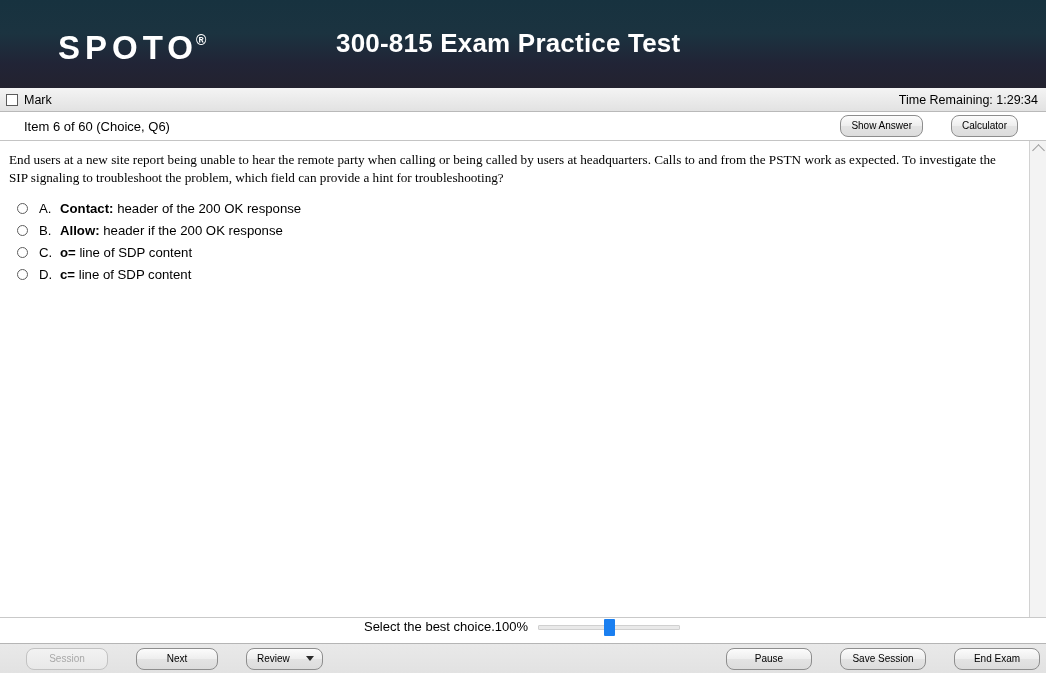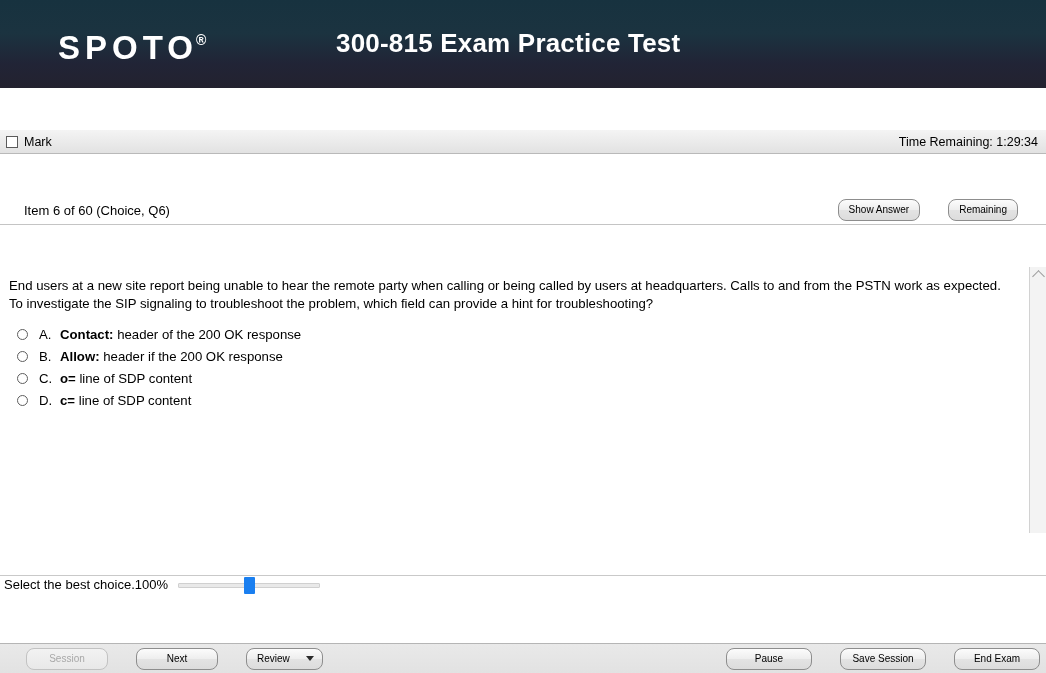--- a/index.html
+++ b/index.html
@@ -14,21 +14,20 @@
     font-family: "Liberation Sans", sans-serif;
     color: #000;
     -webkit-font-smoothing: antialiased;
   }
   #app {
     position: relative;
     width: 1046px;
     height: 673px;
     display: flex;
     flex-direction: column;
-    gap: 42px;
   }
 
   
   .brand-header {
     position: relative;
     height: 88px;
     flex: 0 0 88px;
     background: linear-gradient(180deg, #17323f 0%, #1b3340 38%, #212436 72%, #23222f 100%);
     display: flex;
     align-items: center;
@@ -171,20 +170,21 @@
     padding: 10px 10px 0 9px;
     box-sizing: border-box;
     overflow: hidden;
   }
   .question-stem {
     font-size: 13.2px;
     line-height: 17.5px;
     color: #000;
     margin: 0 0 14px 0;
     max-width: 1006px;
+    font-family: Liberation Serif, serif;
   }
   .options { margin: 0; padding: 0; list-style: none; }
   .option-row {
     display: flex;
     align-items: flex-start;
     gap: 0;
     margin-bottom: 5px;
     font-size: 13.2px;
     line-height: 17px;
   }
@@ -232,21 +232,21 @@
 
   
   .status-bar {
     position: relative;
     height: 26px;
     flex: 0 0 26px;
     border-top: 1px solid #c9c9c9;
     background: #ffffff;
     display: flex;
     align-items: center;
-    justify-content: flex-start;
+    justify-content: center;
     padding: 0 6px 8px 4px;
     box-sizing: border-box;
   }
   .status-text { font-size: 13px; color: #000; }
   .zoom-group {
     display: flex;
     align-items: center;
     gap: 10px;
   }
   .zoom-percent { font-size: 13px; color: #000; }
@@ -311,21 +311,21 @@
       <span class="mark-checkbox"></span>
       <span class="mark-label">Mark</span>
     </div>
     <div class="timer-text">Time Remaining: 1:29:34</div>
   </div>
 
   <div class="item-bar">
     <div class="item-label">Item 6 of 60  (Choice, Q6)</div>
     <div class="item-actions">
       <button class="btn">Show Answer</button>
-      <button class="btn">Remaining</button>
+      <button class="btn">Calculator</button>
       <span style="display:inline-block;width:14px;"></span>
     </div>
   </div>
 
   <div class="content-wrap">
     <div class="question-pane">
       <p class="question-stem">End users at a new site report being unable to hear the remote party when calling or being called by users at headquarters. Calls to and from the PSTN work as expected. To investigate the SIP signaling to troubleshoot the problem, which field can provide a hint for troubleshooting?</p>
       <ul class="options" id="options-list">
           <li class="option-row">
             <span class="radio"></span>

